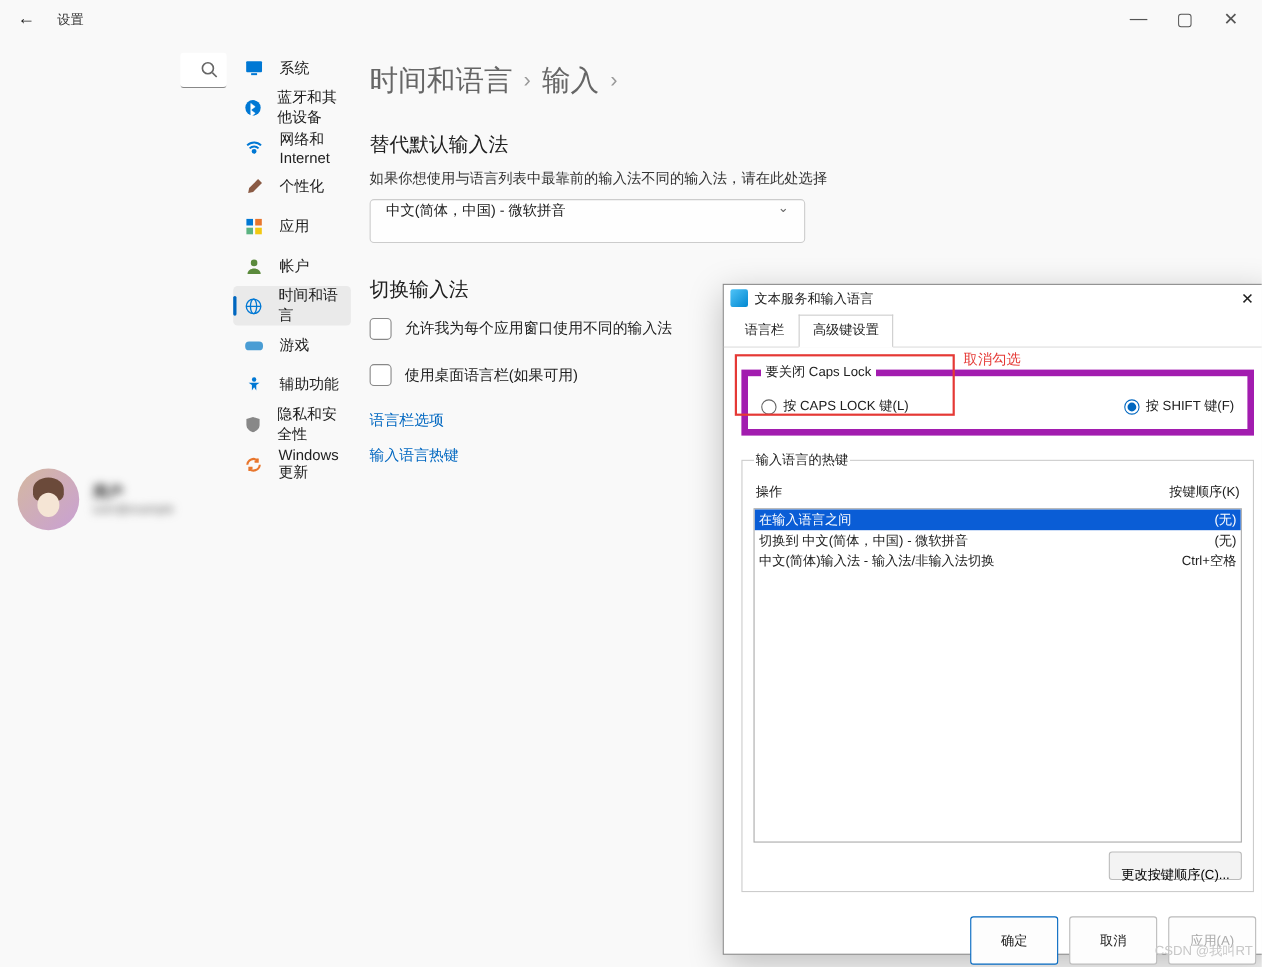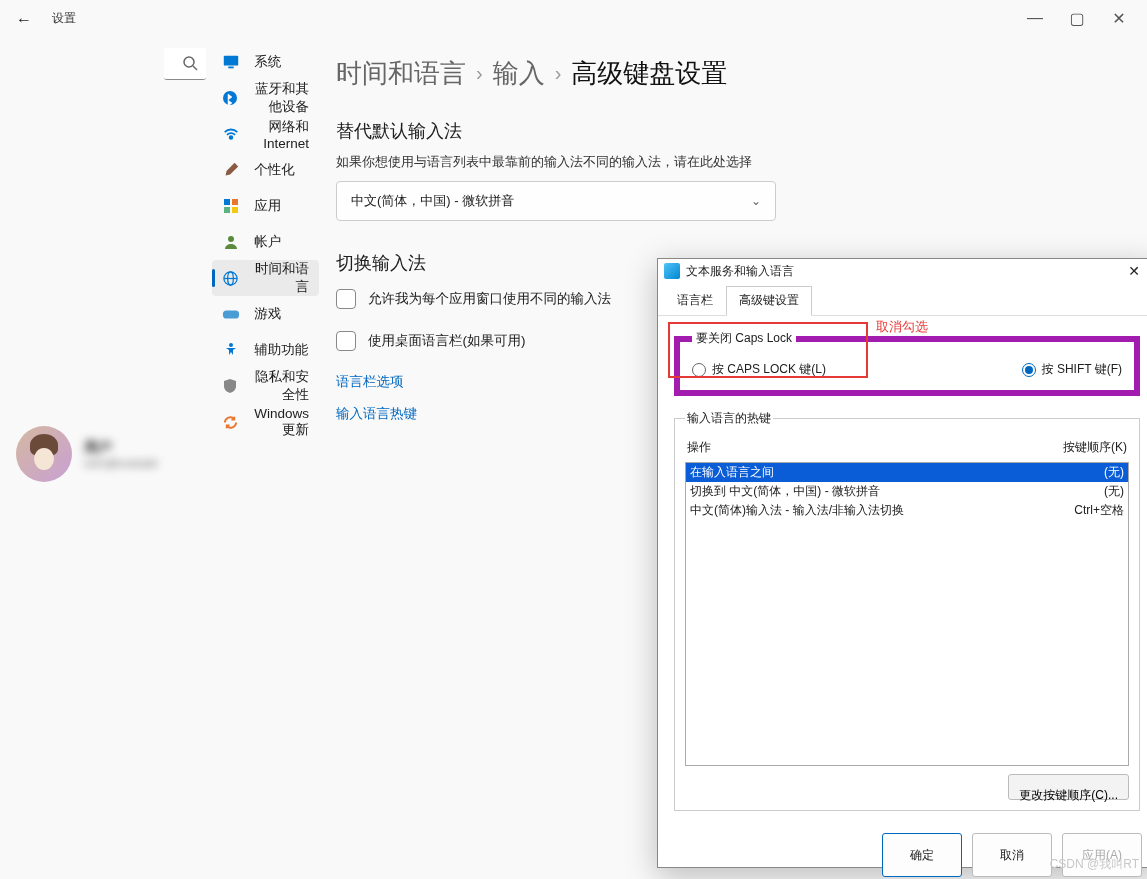--- a/index.html
+++ b/index.html
@@ -13,31 +13,31 @@
   .sidebar { width:300px; padding:8px 6px 8px 12px; display:flex; flex-direction:row; }
   .user-row { display:flex; align-items:center; gap:12px; padding:8px 4px 16px; }
   .avatar { width:56px; height:56px; border-radius:50%; background:linear-gradient(135deg,#d4b8a0,#c9a0d4); position:relative; overflow:hidden; }
   .avatar::before { content:""; position:absolute; top:8px; left:14px; width:28px; height:22px; background:#6b4a3a; border-radius:50% 50% 30% 30%; }
   .avatar::after { content:""; position:absolute; top:22px; left:18px; width:20px; height:22px; background:#f5e5d5; border-radius:50%; }
   .user-name { font-size:14px; font-weight:600; filter:blur(4px); }
   .user-email { font-size:11px; color:#666; filter:blur(4px); }
   .search-box { position:relative; margin:4px 6px 14px 2px; }
   .search-box input { width:100%; height:32px; padding:0 32px 0 10px; border:none; border-bottom:1px solid #888; background:#fff; border-radius:3px; font-size:13px; }
   .search-box .sicon { position:absolute; right:8px; top:7px; color:#666; }
-  .nav { list-style:none; padding:0; margin:0;text-align:right; }
+  .nav { list-style:none; padding:0; margin:0; }
   .nav li { display:flex; align-items:center; gap:14px; height:36px; padding:0 10px; border-radius:4px; font-size:13.5px; cursor:default; position:relative; }
   .nav li.active { background:#eaeaea; }
   .nav li.active::before { content:""; position:absolute; left:0; top:9px; width:3px; height:18px; background:#0067c0; border-radius:2px; }
   .nav-icon { width:18px; height:18px; display:flex; align-items:center; justify-content:center; font-size:15px; }
   .content { flex:1; padding:12px 36px; overflow:auto; }
   .breadcrumb { font-size:26px; margin:8px 0 28px; display:flex; gap:10px; align-items:center; }
   .bc-item { color:#666; } .bc-sep{ color:#999; font-size:20px; } .bc-last{ color:#111; font-weight:500;}
   .section-h { font-size:18px; font-weight:500; margin:6px 0 10px; }
   .hint { font-size:13px; color:#333; margin-bottom:10px; }
-  .select-box { width:440px; height:40px; border:1px solid #ccc; border-radius:4px; background:#fefefe; display:flex; align-items:center; padding:0 14px; justify-content:space-between; font-size:13px; margin-bottom:30px; }
+  .select-box { width:396px; height:40px; border:1px solid #ccc; border-radius:4px; background:#fefefe; display:flex; padding:0 14px; justify-content:space-between; font-size:13px; margin-bottom:30px; }
   .chev { font-size:12px; color:#666; }
   .check-row { display:flex; align-items:center; gap:12px; font-size:13.5px; margin:14px 0 22px; }
   .check-box { width:20px; height:20px; border:1.5px solid #888; border-radius:4px; background:#fff; }
   .link-row { color:#0067c0; font-size:13.5px; margin:14px 0; cursor:pointer; }
   
   .dialog { position:absolute; left:657px; top:258px; width:500px; height:610px; background:#fff; border:1px solid #888; box-shadow:0 8px 30px rgba(0,0,0,.25); display:flex; flex-direction:column; }
   .dialog-titlebar { height:30px; display:flex; align-items:center; padding:0 6px; font-size:12px; }
   .dialog-titlebar .icn { width:16px; height:16px; margin-right:6px; background:linear-gradient(135deg,#4fc3f7,#0288d1); border-radius:2px; }
   .dialog-titlebar .close-x { margin-left:auto; padding:4px 10px; font-size:14px;}
   .dialog .tabs { display:flex; padding:2px 6px 0; border-bottom:1px solid #ddd; font-size:12px; }
@@ -200,21 +200,20 @@
         </li>
     </ul>
   </div>
 
   <div class="content">
     <div class="breadcrumb">
       <span class="bc-item">时间和语言</span>
       <span class="bc-sep">›</span>
       <span class="bc-item">输入</span>
       <span class="bc-sep">›</span>
-      <span class="bc-last">高级键盘设置</span>
     </div>
 
     <div class="section-h">替代默认输入法</div>
     <div class="hint">如果你想使用与语言列表中最靠前的输入法不同的输入法，请在此处选择</div>
     <div class="select-box">
       <span>中文(简体，中国) - 微软拼音</span>
       <span class="chev">⌄</span>
     </div>
 
     <div class="section-h">切换输入法</div>

